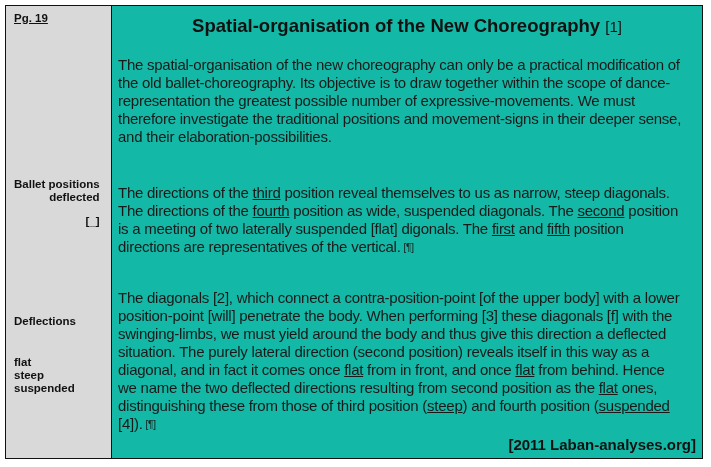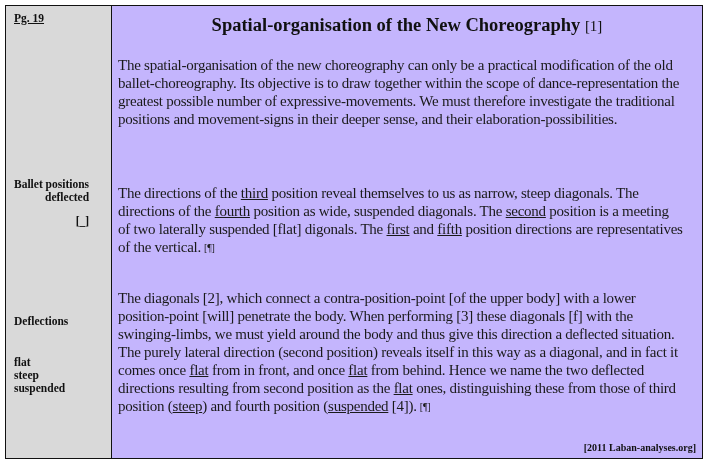--- a/index.html
+++ b/index.html
@@ -1,32 +1,32 @@
 <!DOCTYPE html>
 <html><head>
 <meta charset="utf-8">
 <style>
   html, body { margin: 0; padding: 0; background: #ffffff; }
   body { width: 711px; height: 467px; position: relative; overflow: hidden;
          font-family: "Liberation Sans", sans-serif; color: #1a1a1a; }
   .frame { position: absolute; left: 5px; top: 5px; width: 698px; height: 454px;
-           border: 1px solid #111; box-sizing: border-box; display: flex; font-family: Liberation Serif, serif; }
+           border: 1px solid #111; box-sizing: border-box; display: flex; }
   .sidebar { width: 106px; background: #d9d9d9; border-right: 1.5px solid #111;
              box-sizing: border-box; position: relative; flex: none; }
-  .main { flex: 1; position: relative; background: #c4b5fd; }
+  .main { flex: 1; position: relative; background: #14b8a6; }
   .side-label { position: absolute; left: 8px; font-size: 11.5px; font-weight: bold; line-height: 13px; color: #111; }
   .pg { top: 6px; text-decoration: underline; }
   .title { position: absolute; top: 9px; left: 0; right: 0; text-align: center;
            font-size: 18.5px; font-weight: bold; color: #111; }
   .title .ref { font-weight: normal; font-size: 15px; }
   .para { position: absolute; left: 6px; right: 18px; font-size: 15px; line-height: 18px; color: #1a1a1a;
           letter-spacing: -0.25px; }
   .u { text-decoration: underline; }
   .pilcrow { font-size: 10px; margin-left: 3px; vertical-align: 1px; }
-  .credit { position: absolute; right: 6px; bottom: 5px; font-size: 10px; font-weight: bold; color: #111; }
+  .credit { position: absolute; right: 6px; bottom: 5px; font-size: 15px; font-weight: bold; color: #111; }
 </style>
 </head>
 <body>
 
 <div class="frame">
   <div class="sidebar">
     <div class="side-label pg">Pg. 19</div>
     <div class="side-label" style="top:172px;text-align:right;">
       <div>Ballet positions</div>
       <div>deflected</div>

